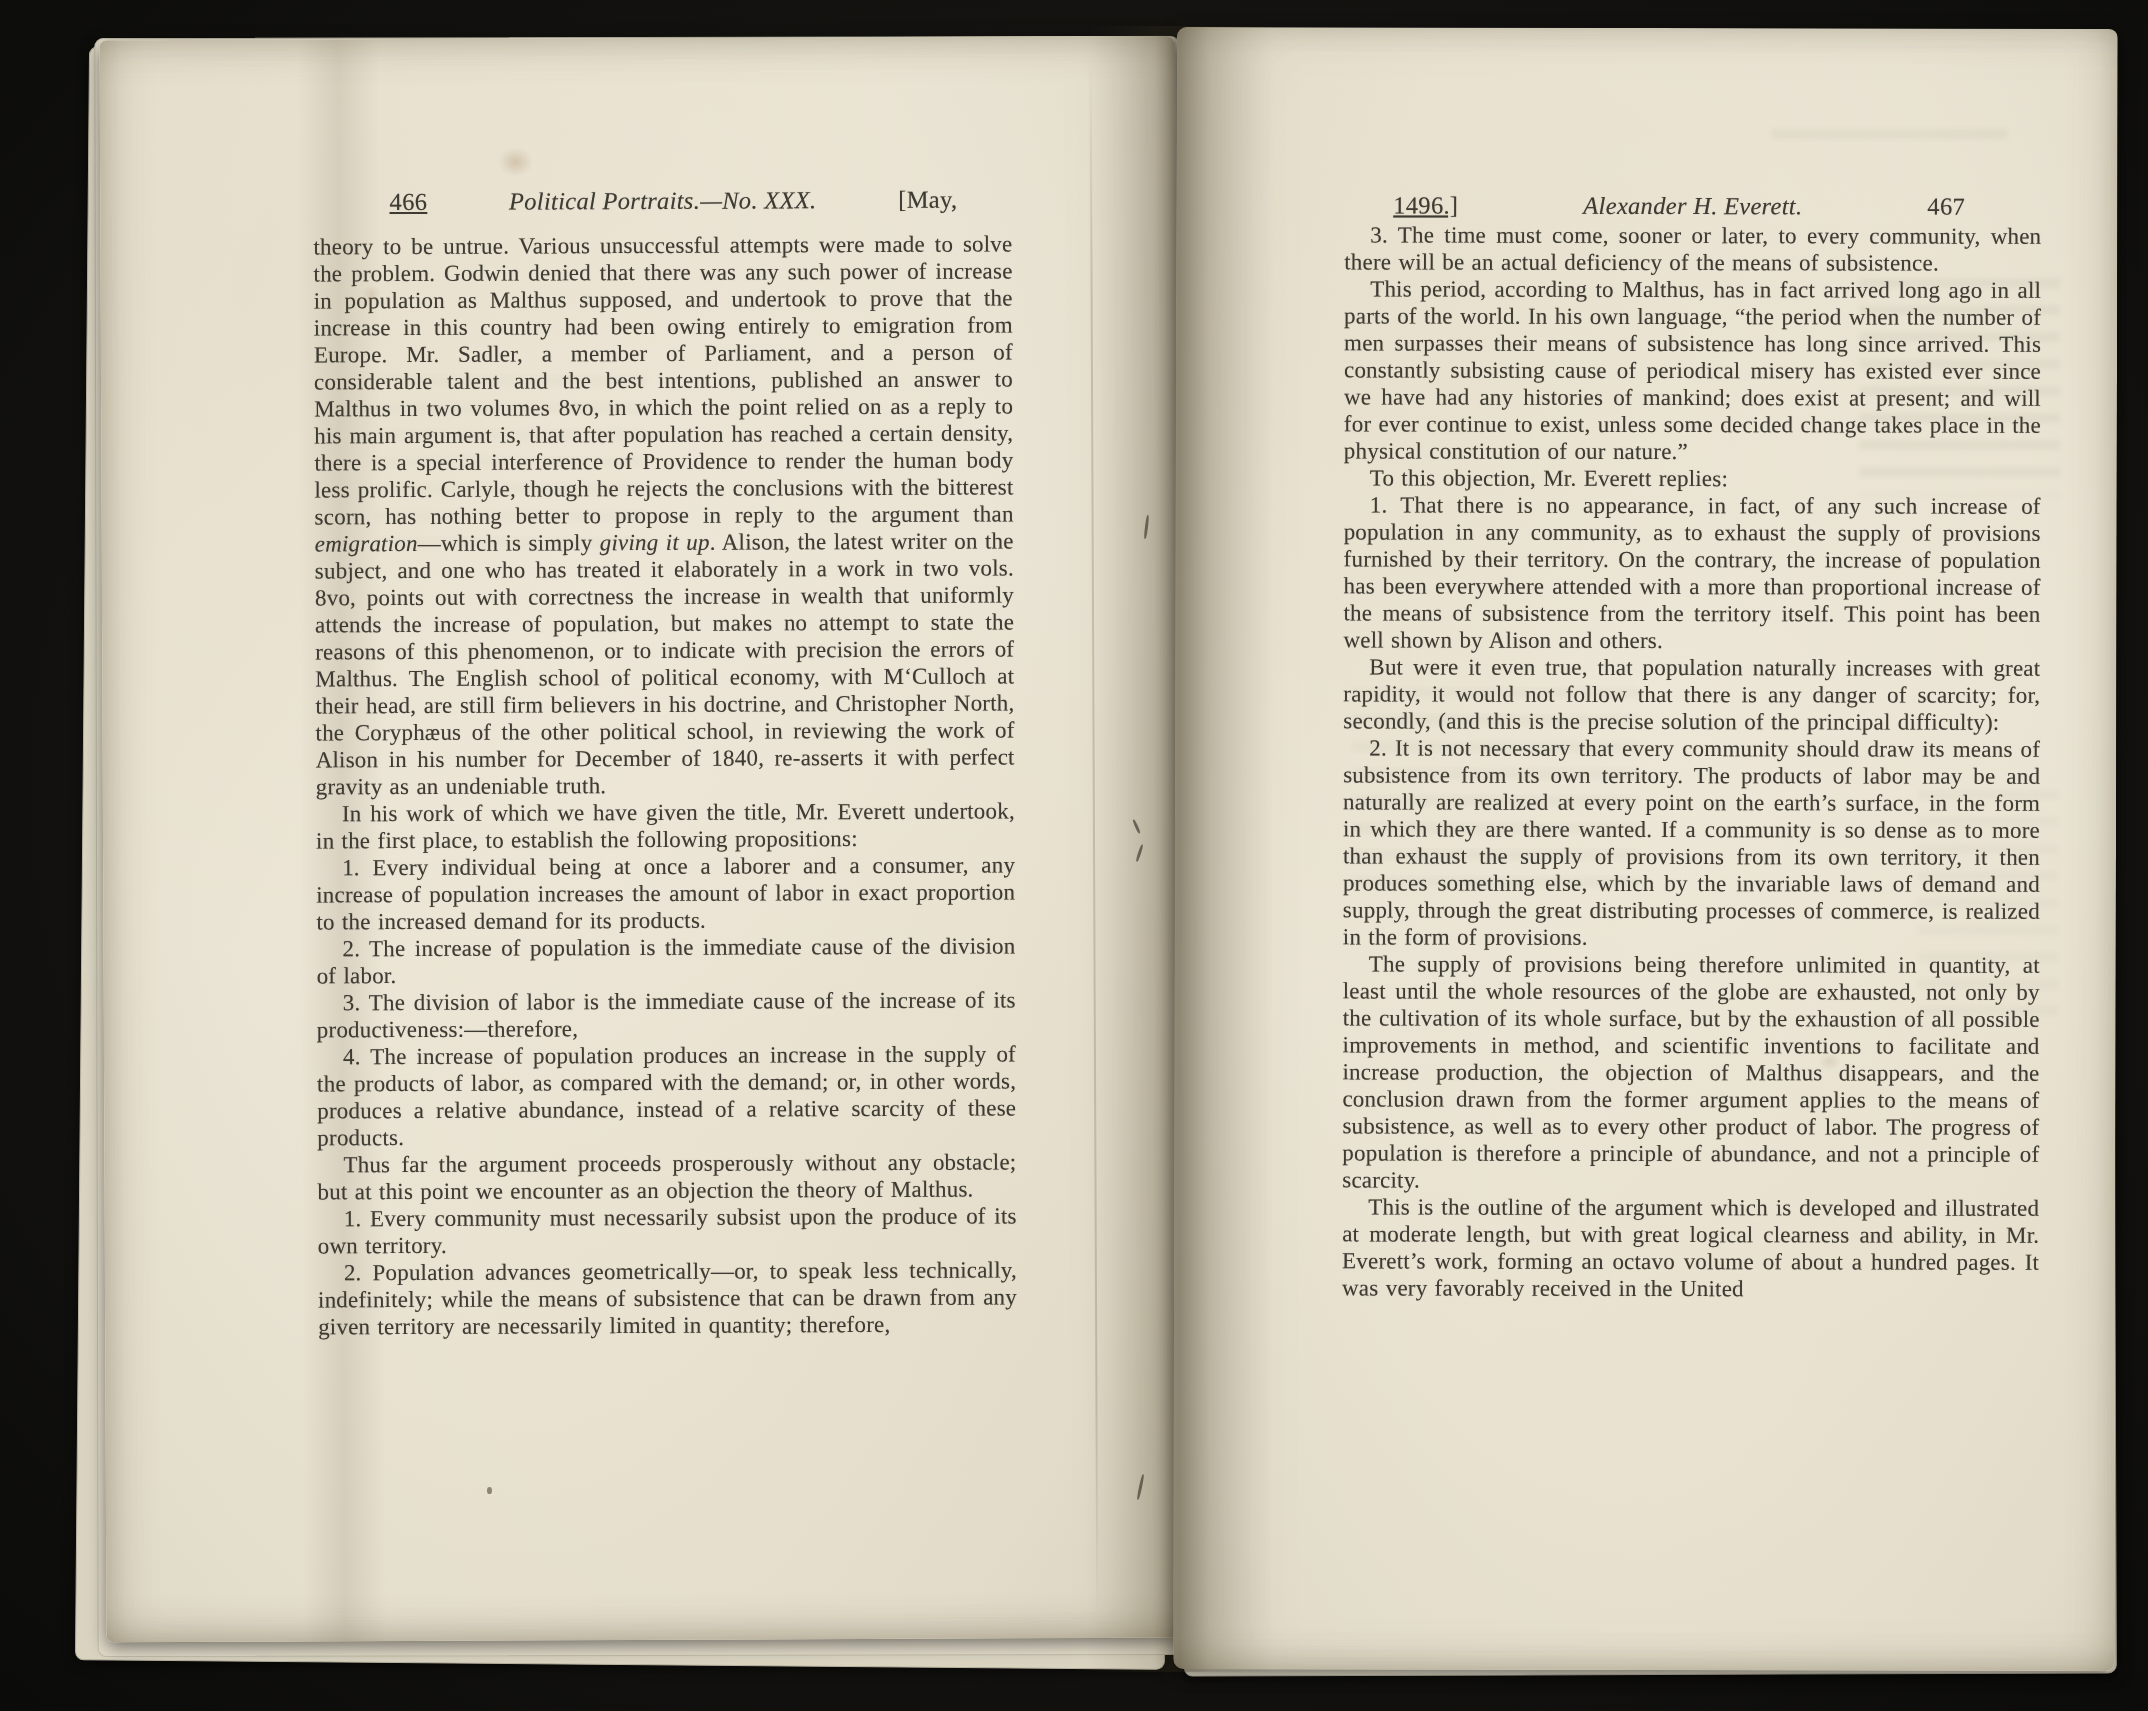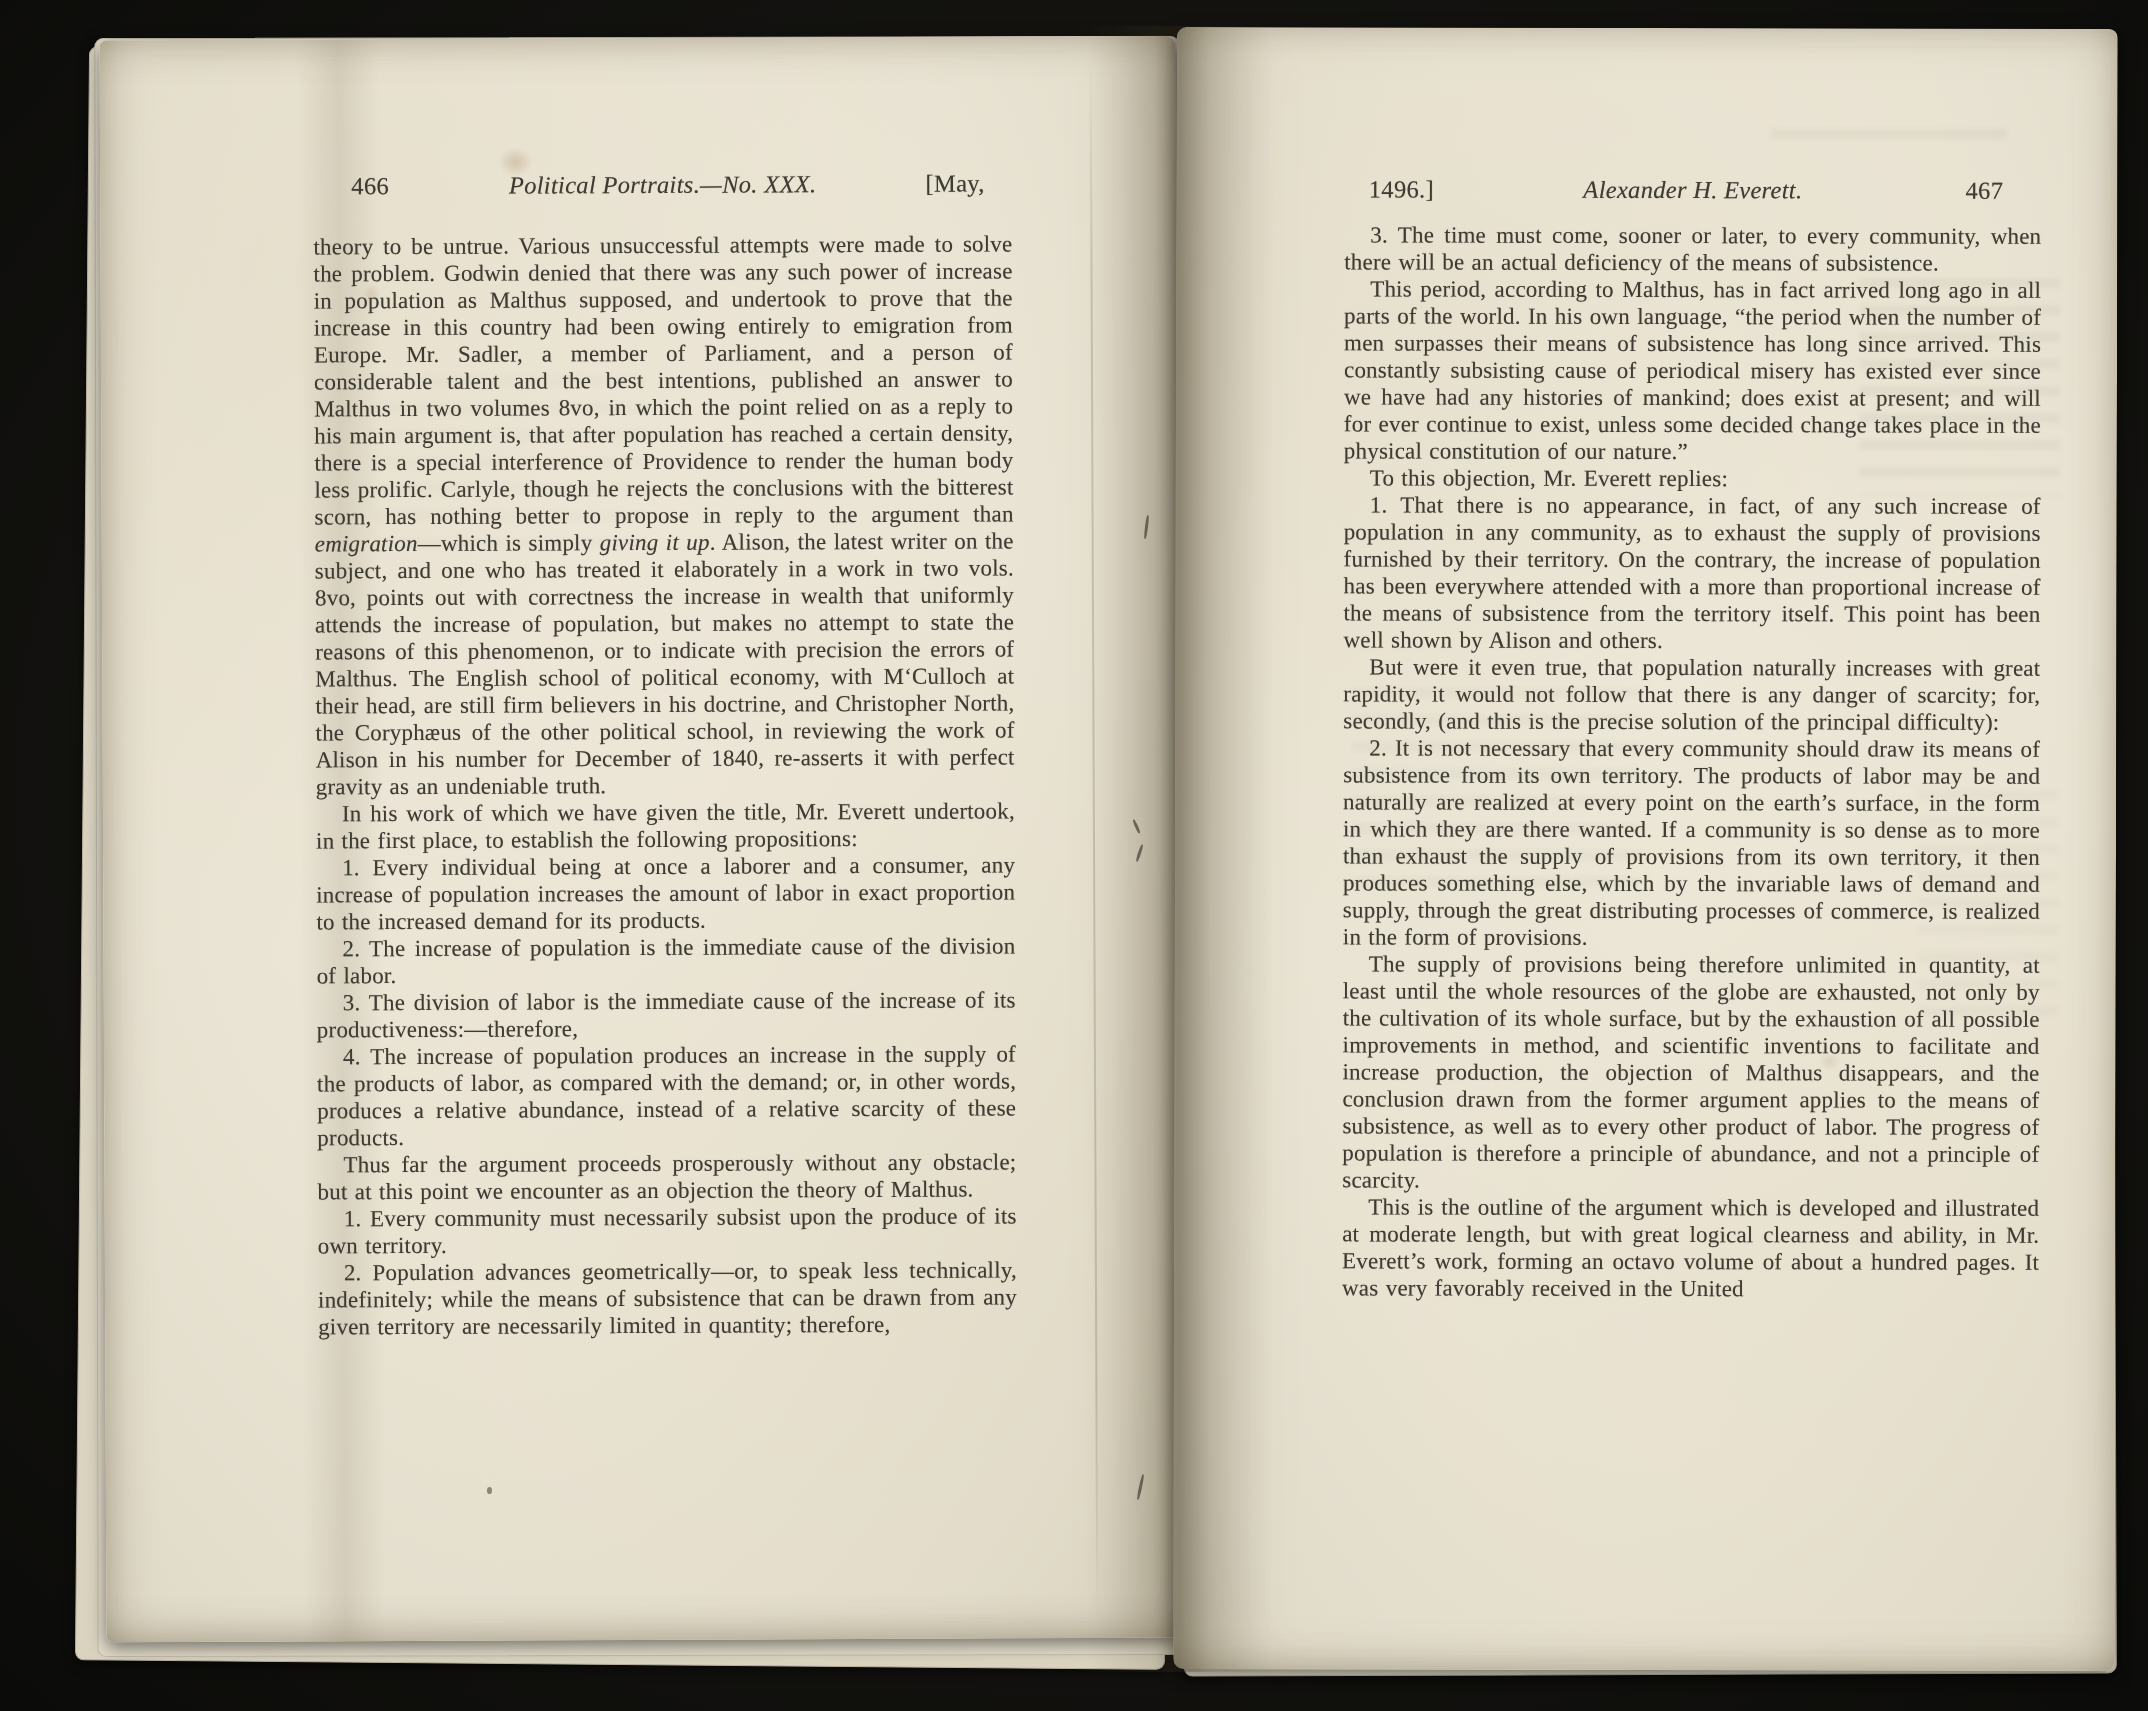--- a/index.html
+++ b/index.html
@@ -79,23 +79,23 @@
   .ghost4 { left:1771px; top:129px; width:236px; height:35px; opacity:.5;
     background:repeating-linear-gradient(to bottom, rgba(112,118,96,.14) 0 10.5px, rgba(0,0,0,0) 10.5px 35px); }
   .ghost5 { left:376px; top:376px; width:271px; height:188px; opacity:.3;
     background:repeating-linear-gradient(to bottom, rgba(110,115,92,.10) 0 9.6px, rgba(0,0,0,0) 9.6px 27px); }
 
   .header-row {
     position:absolute; display:flex; justify-content:space-between; align-items:baseline;
     font-size:24.5px; color:var(--ink,#3e3b33);
     text-shadow:0 0 0.9px rgba(62,58,48,.45); letter-spacing:0.3px;
   }
-  .hdr-left  { min-width:114px; text-align:center; }
+  .hdr-left  { min-width:114px; text-align:right;text-decoration:underline; }
   .hdr-center{ flex:1; text-align:center; font-style:italic; }
-  .hdr-right { min-width:114px; text-align:center; }
+  .hdr-right { min-width:114px; text-align:left;margin-top:16px; }
   .page-left  .header-row { left:213px; top:133px; width:699px; }
   .page-right .header-row { left:168px; top:148px; width:697px; }
 
   .body-col {
     position:absolute; font-size:23px; line-height:27px;
     color:var(--ink,#3e3b33); text-align:justify;
     text-shadow:0 0 0.9px rgba(62,58,48,.4);
     letter-spacing:0.2px; word-spacing:1.3px;
   }
   .page-left  .body-col { left:213px; top:194px; width:699px; }

